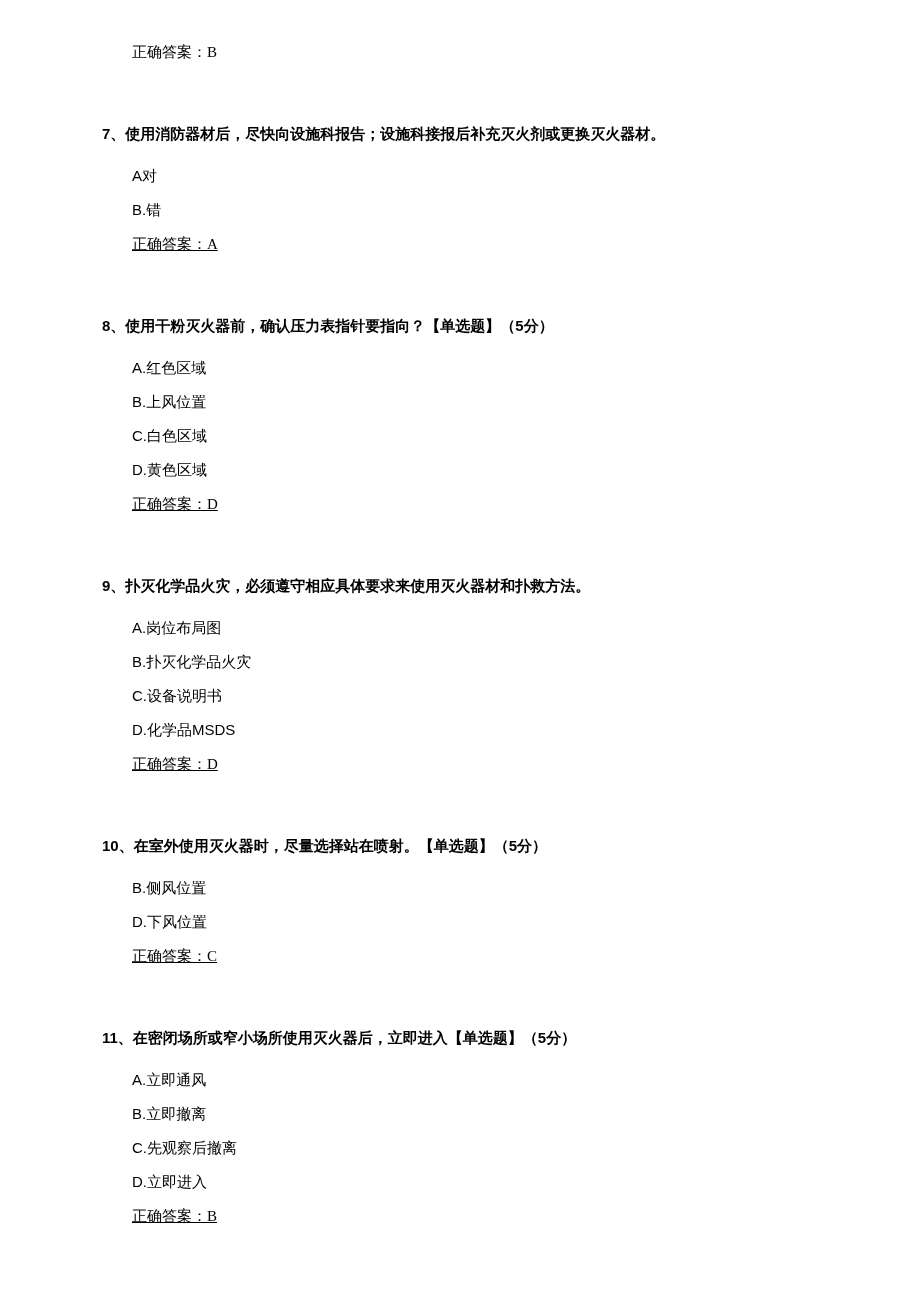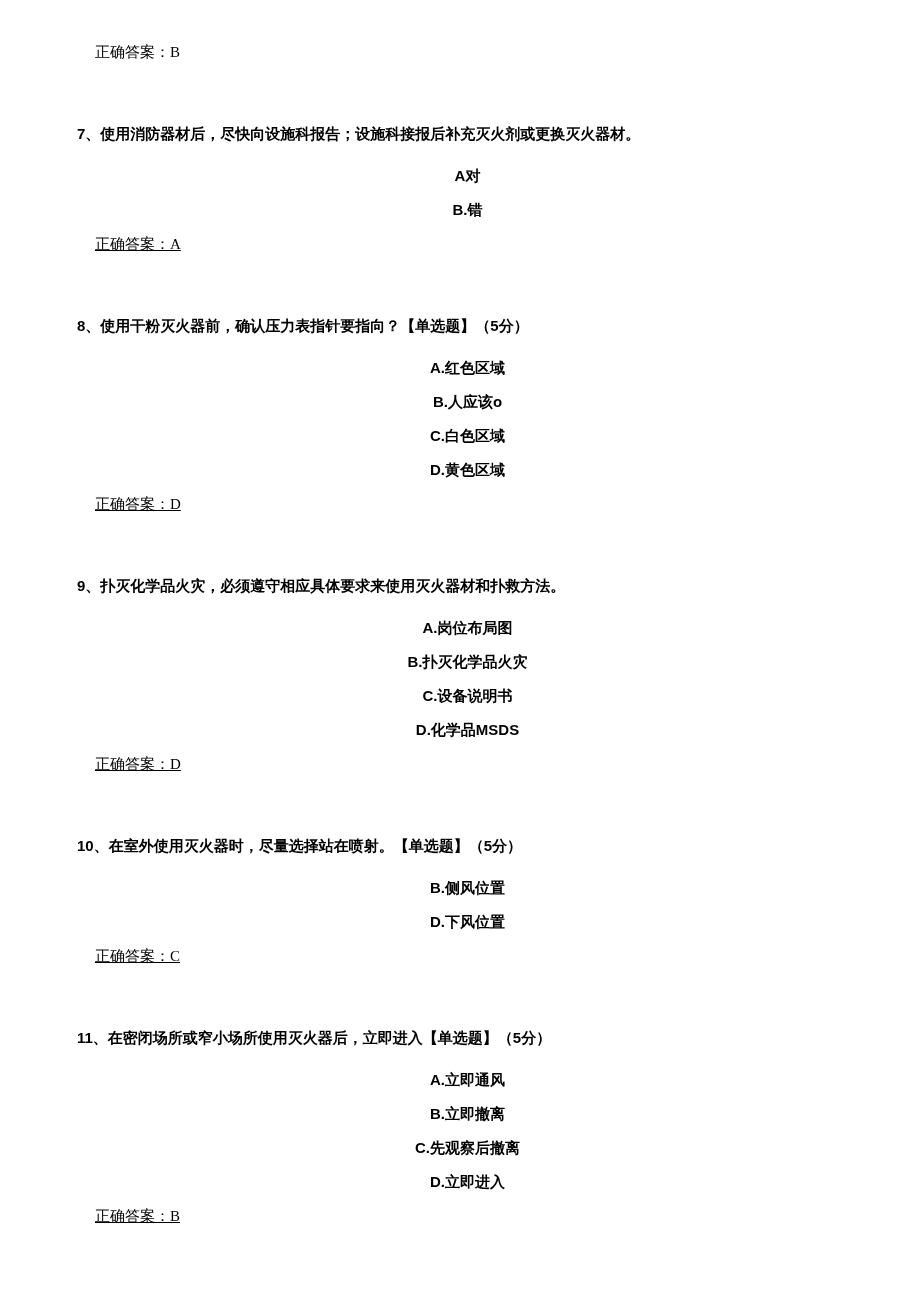--- a/index.html
+++ b/index.html
@@ -10,44 +10,43 @@
     body {
       font-family: "Microsoft YaHei", "SimSun", sans-serif;
       background: #ffffff;
       width: 920px;
       padding: 40px 0;
       color: #000;
       font-size: 15px;
       line-height: 1.6;
     }
     .content {
-      padding-left: 65px;
+      padding-left: 102px;
       padding-right: 80px;
     }
     .answer-line {
       padding-left: 30px;
       font-weight: normal;
       font-family: "SimSun", serif;
       margin-bottom: 58px;
     }
     .question-block {
       margin-bottom: 58px;
     }
     .question-title {
       font-weight: bold;
       margin-bottom: 18px;
-      margin-left: 12px;
+      margin-left: 0;
     }
     .options {
       padding-left: 30px;
     }
     .option {
-      font-weight: bold;
+      font-weight: normal;
       margin-bottom: 10px;
-      text-align: center;
     }
     .correct-answer {
       font-weight: normal;
       font-family: "SimSun", serif;
       margin-top: 4px;
       text-decoration: underline;
     }
   </style>
 </head>
 <body>
@@ -70,21 +69,21 @@
       </div>
     </div>
   </div>
 
   <div class="question-block">
     <div class="question-title">
       <span>8、</span><span>使用干粉灭火器前，确认压力表指针要指向？【单选题】（5分）</span>
     </div>
     <div class="options">
       <div class="option">A.红色区域</div>
-      <div class="option">B.人应该o</div>
+      <div class="option">B.上风位置</div>
       <div class="option">C.白色区域</div>
       <div class="option">D.黄色区域</div>
       <div class="correct-answer">
         <span>正确答案：</span><span>D</span>
       </div>
     </div>
   </div>
 
   <div class="question-block">
     <div class="question-title">

